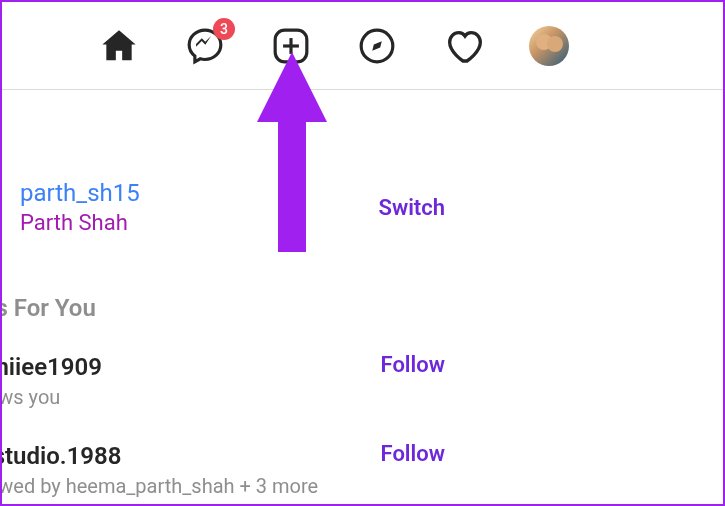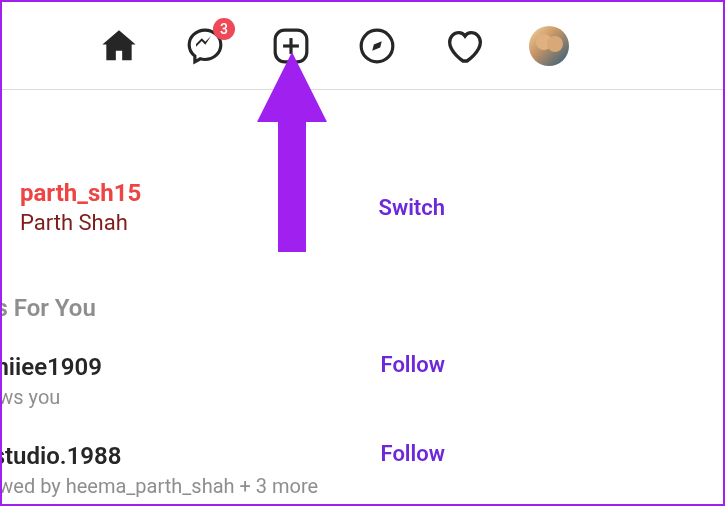--- a/index.html
+++ b/index.html
@@ -77,27 +77,27 @@
     .user-section {
       display: flex;
       justify-content: space-between;
       align-items: center;
       padding: 0;
       margin-top: 88px;
     }
     .user-info { padding-left: 18px; }
     .username {
       font-size: 24px;
-      font-weight: 700;
-      color: #ef4444;
+      font-weight: 400;
+      color: #3b82f6;
       line-height: 1.3;
     }
     .fullname {
       font-size: 22px;
-      color: #7f1d1d;
+      color: #a21caf;
       line-height: 1.3;
     }
     .switch-link, .follow-link, .see-all {
       font-size: 22px;
       font-weight: 600;
       cursor: pointer;
     }
     .switch-link, .follow-link { color: #6d28d9; }
     .see-all { color: #262626; }
     .right-action { padding-right: 278px; }

